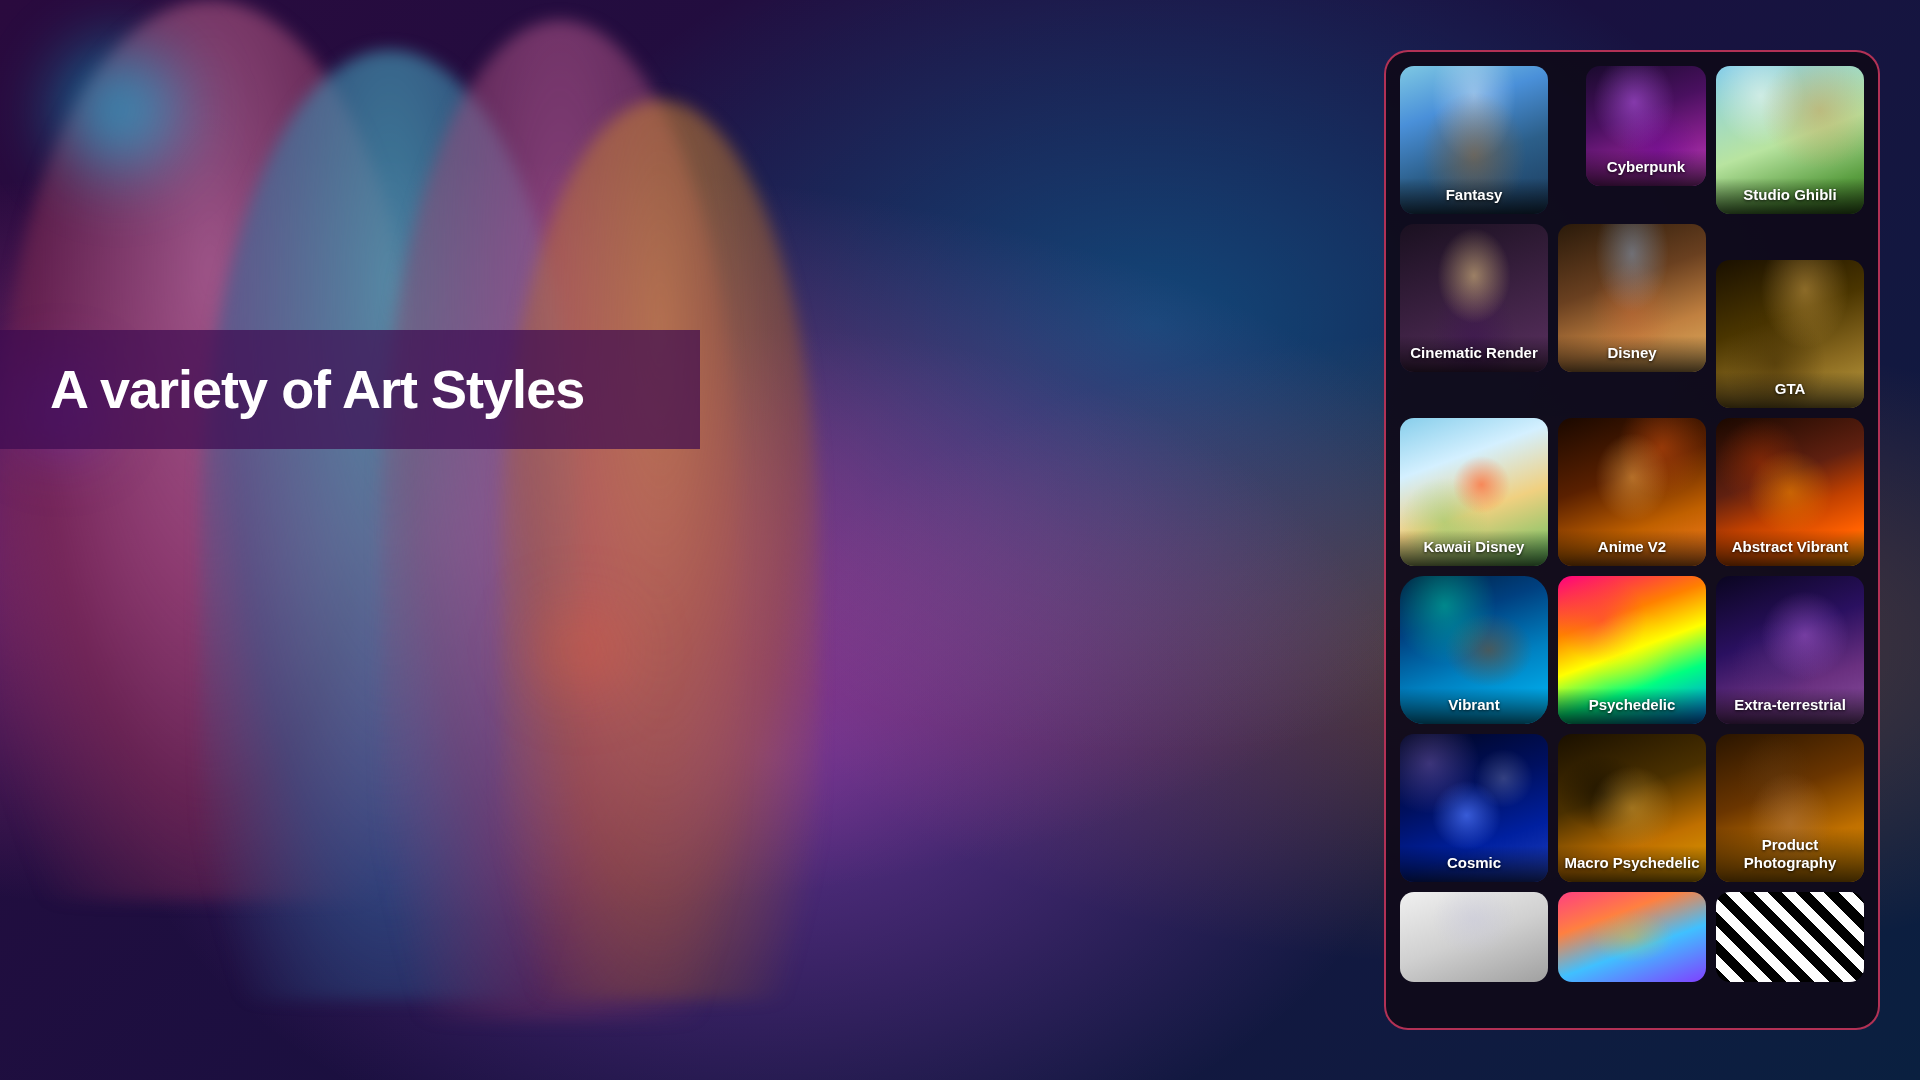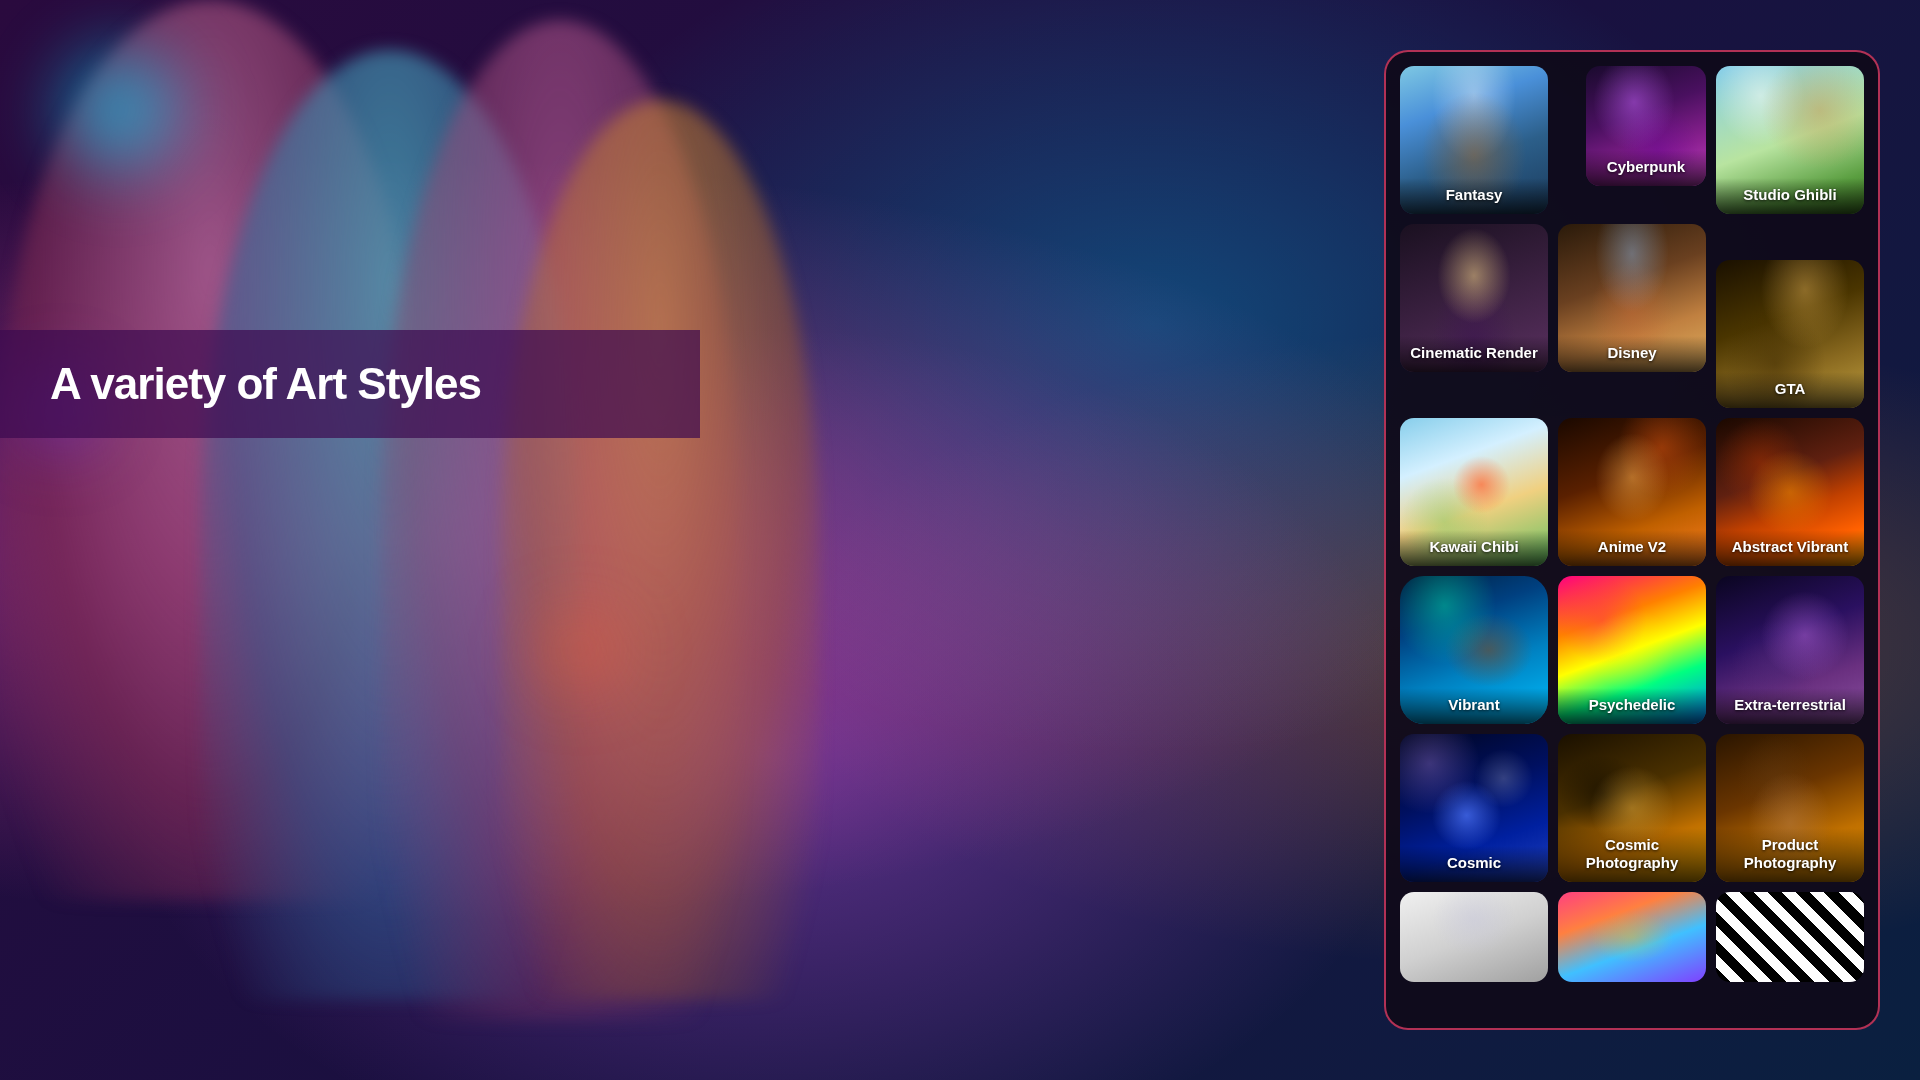--- a/index.html
+++ b/index.html
@@ -94,21 +94,21 @@
     .heading-container {
       position: absolute;
       left: 0;
       top: 330px;
       width: 700px;
       padding: 30px 50px;
       background: rgba(60, 10, 80, 0.7);
     }
 
     .heading-text {
-      font-size: 44px;
+      font-size: 54px;
       font-weight: 900;
       color: white;
       line-height: 1.1;
       font-family: 'Arial Black', 'Arial', sans-serif;
       letter-spacing: -1px;
     }
 
     
     .right-panel {
       position: absolute;
@@ -394,21 +394,21 @@
       <div class="art-card-bg"></div>
       <div class="art-card-label">Disney</div>
     </div>
     <div class="art-card card-gta">
       <div class="art-card-bg"></div>
       <div class="art-card-label">GTA</div>
     </div>
 
     <div class="art-card card-kawaii">
       <div class="art-card-bg"></div>
-      <div class="art-card-label">Kawaii Chibi</div>
+      <div class="art-card-label">Kawaii Disney</div>
     </div>
     <div class="art-card card-anime">
       <div class="art-card-bg"></div>
       <div class="art-card-label">Anime V2</div>
     </div>
     <div class="art-card card-abstract">
       <div class="art-card-bg"></div>
       <div class="art-card-label">Abstract Vibrant</div>
     </div>
 
@@ -424,21 +424,21 @@
       <div class="art-card-bg"></div>
       <div class="art-card-label">Extra-terrestrial</div>
     </div>
 
     <div class="art-card card-cosmic">
       <div class="art-card-bg"></div>
       <div class="art-card-label">Cosmic</div>
     </div>
     <div class="art-card card-macro">
       <div class="art-card-bg"></div>
-      <div class="art-card-label">Cosmic Photography</div>
+      <div class="art-card-label">Macro Psychedelic</div>
     </div>
     <div class="art-card card-product">
       <div class="art-card-bg"></div>
       <div class="art-card-label">Product Photography</div>
     </div>
 
   </div>
 
   <div class="partial-row">
     <div class="partial-card card-room"></div>

